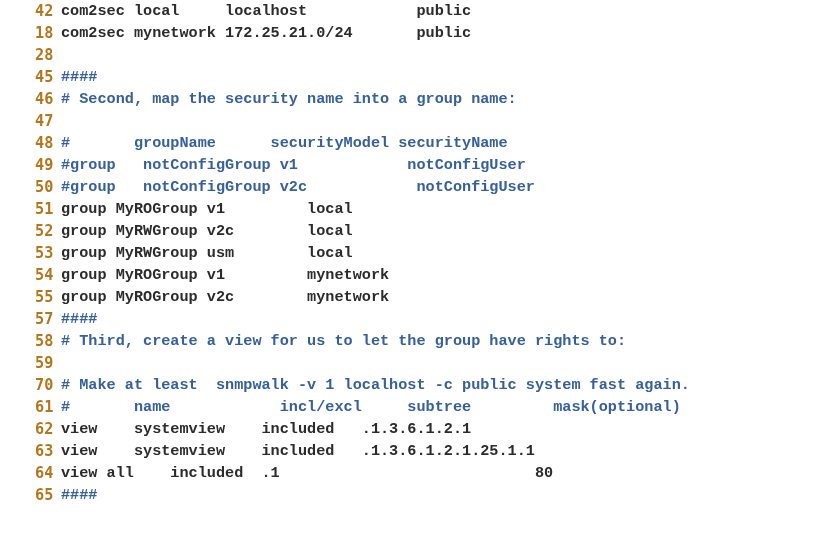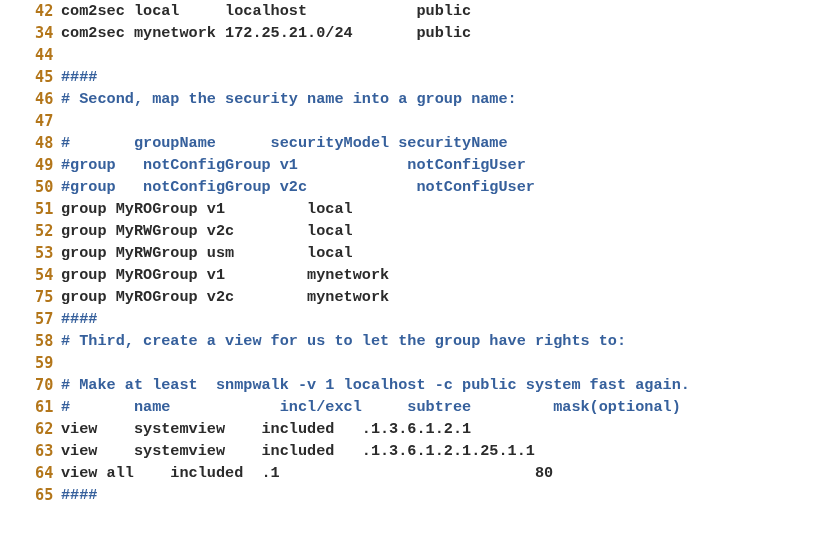--- a/index.html
+++ b/index.html
@@ -55,33 +55,33 @@
   }
   .tok-code    { color: #2b2b2b; }
   .tok-comment { color: #36609c; }
 </style>
 </head>
 <body>
 
 <div id="editor">
   <div id="code-lines">
       <div class="code-line"><div class="gutter">42</div><div class="content tok-code">com2sec local     localhost            public</div></div>
-      <div class="code-line"><div class="gutter">34</div><div class="content tok-code">com2sec mynetwork 172.25.21.0/24       public</div></div>
-      <div class="code-line"><div class="gutter">44</div><div class="content tok-code"></div></div>
+      <div class="code-line"><div class="gutter">18</div><div class="content tok-code">com2sec mynetwork 172.25.21.0/24       public</div></div>
+      <div class="code-line"><div class="gutter">28</div><div class="content tok-code"></div></div>
       <div class="code-line"><div class="gutter">45</div><div class="content tok-comment">####</div></div>
       <div class="code-line"><div class="gutter">46</div><div class="content tok-comment"># Second, map the security name into a group name:</div></div>
       <div class="code-line"><div class="gutter">47</div><div class="content tok-code"></div></div>
       <div class="code-line"><div class="gutter">48</div><div class="content tok-comment">#       groupName      securityModel securityName</div></div>
       <div class="code-line"><div class="gutter">49</div><div class="content tok-comment">#group   notConfigGroup v1            notConfigUser</div></div>
       <div class="code-line"><div class="gutter">50</div><div class="content tok-comment">#group   notConfigGroup v2c            notConfigUser</div></div>
       <div class="code-line"><div class="gutter">51</div><div class="content tok-code">group MyROGroup v1         local</div></div>
       <div class="code-line"><div class="gutter">52</div><div class="content tok-code">group MyRWGroup v2c        local</div></div>
       <div class="code-line"><div class="gutter">53</div><div class="content tok-code">group MyRWGroup usm        local</div></div>
       <div class="code-line"><div class="gutter">54</div><div class="content tok-code">group MyROGroup v1         mynetwork</div></div>
-      <div class="code-line"><div class="gutter">75</div><div class="content tok-code">group MyROGroup v2c        mynetwork</div></div>
+      <div class="code-line"><div class="gutter">55</div><div class="content tok-code">group MyROGroup v2c        mynetwork</div></div>
       <div class="code-line"><div class="gutter">57</div><div class="content tok-comment">####</div></div>
       <div class="code-line"><div class="gutter">58</div><div class="content tok-comment"># Third, create a view for us to let the group have rights to:</div></div>
       <div class="code-line"><div class="gutter">59</div><div class="content tok-code"></div></div>
       <div class="code-line"><div class="gutter">70</div><div class="content tok-comment"># Make at least  snmpwalk -v 1 localhost -c public system fast again.</div></div>
       <div class="code-line"><div class="gutter">61</div><div class="content tok-comment">#       name            incl/excl     subtree         mask(optional)</div></div>
       <div class="code-line"><div class="gutter">62</div><div class="content tok-code">view    systemview    included   .1.3.6.1.2.1</div></div>
       <div class="code-line"><div class="gutter">63</div><div class="content tok-code">view    systemview    included   .1.3.6.1.2.1.25.1.1</div></div>
       <div class="code-line"><div class="gutter">64</div><div class="content tok-code">view all    included  .1                            80</div></div>
       <div class="code-line"><div class="gutter">65</div><div class="content tok-comment">####</div></div>
     </div>

